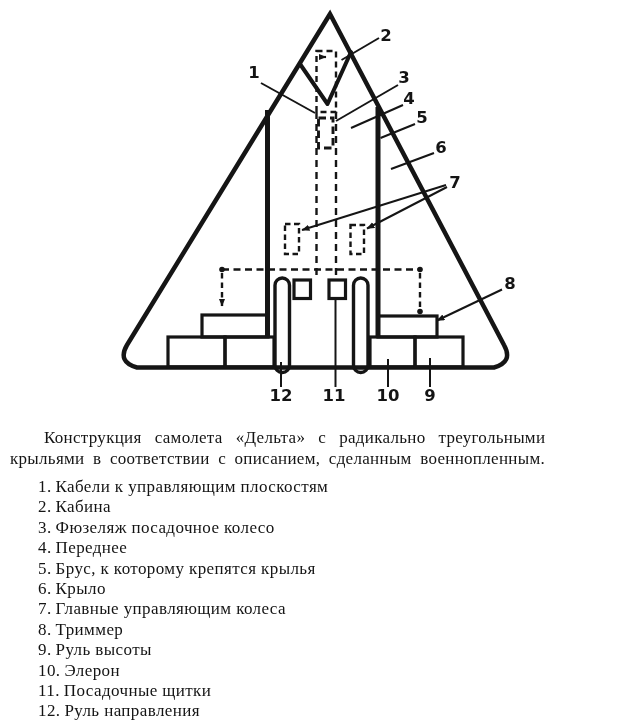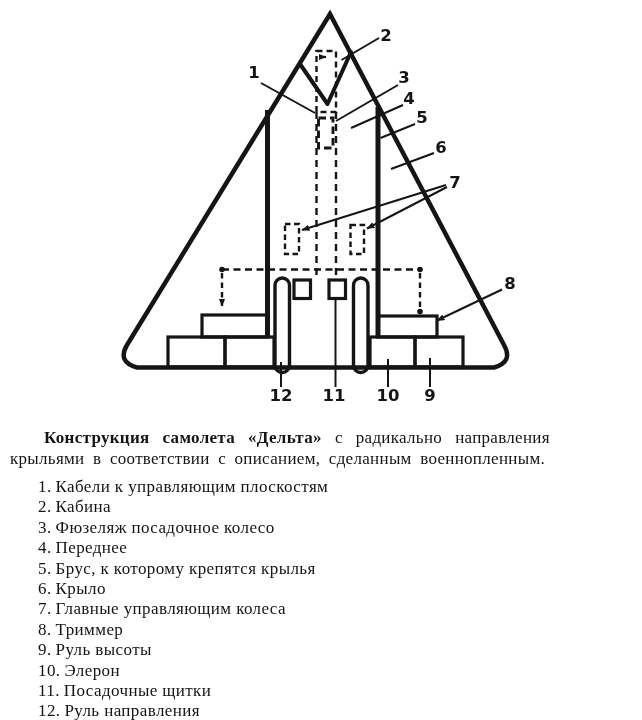--- a/index.html
+++ b/index.html
@@ -3,21 +3,21 @@
 <meta charset="utf-8">
 <style>
   html,body{margin:0;padding:0;background:#ffffff;}
   body{width:642px;height:720px;overflow:hidden;color:#141414;
        font-family:"Liberation Serif", serif;}
   .figure-wrap{width:642px;}
   svg{display:block;}
   .ink{stroke:#151515;fill:none;}
   .caption{margin:8px 6px 0 10px;font-size:17px;line-height:20.5px;letter-spacing:.3px;}
   .cap-line1{text-indent:34px;white-space:nowrap;word-spacing:8.5px;}
-  .cap-line1 b{font-weight:bold;}
+  .cap-line1 b{font-weight:normal;}
   .cap-line2{white-space:nowrap;word-spacing:4px;}
   .legend{margin:8px 0 0 38px;}
   .legend-row{font-size:17px;line-height:20.4px;white-space:nowrap;letter-spacing:.4px;}
   .legend-row .num{padding-right:4px;}
 </style>
 </head>
 <body>
 
 <div class="figure-wrap">
 
@@ -95,21 +95,21 @@
       <text x="455" y="188">7</text>
       <text x="510" y="289">8</text>
       <text x="430" y="401">9</text>
       <text x="388" y="401">10</text>
       <text x="334" y="401">11</text>
       <text x="281" y="401">12</text>
     </g>
   </svg>
 
   <div class="caption">
-    <div class="cap-line1"><b>Конструкция самолета «Дельта»</b> <span>с радикально направления</span></div>
+    <div class="cap-line1"><b>Конструкция самолета «Дельта»</b> <span>с радикально треугольными</span></div>
     <div class="cap-line2">крыльями в соответствии с описанием, сделанным военнопленным.</div>
   </div>
 
   <div class="legend">
     <div class="legend-row"><span class="num">1.</span><span>Кабели к управляющим плоскостям</span></div>
     <div class="legend-row"><span class="num">2.</span><span>Кабина</span></div>
     <div class="legend-row"><span class="num">3.</span><span>Фюзеляж посадочное колесо</span></div>
     <div class="legend-row"><span class="num">4.</span><span>Переднее</span></div>
     <div class="legend-row"><span class="num">5.</span><span>Брус, к которому крепятся крылья</span></div>
     <div class="legend-row"><span class="num">6.</span><span>Крыло</span></div>

